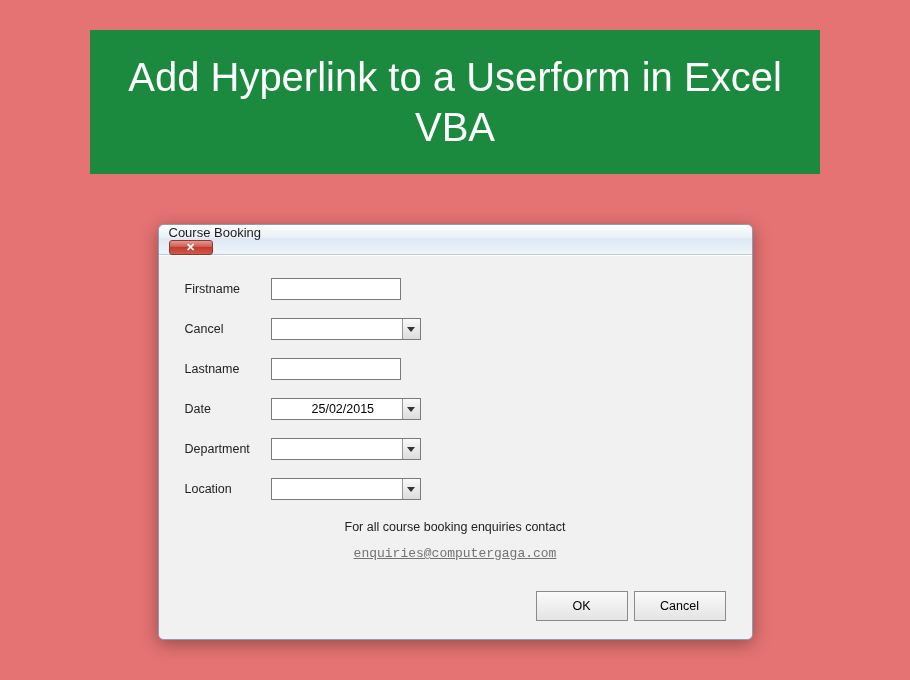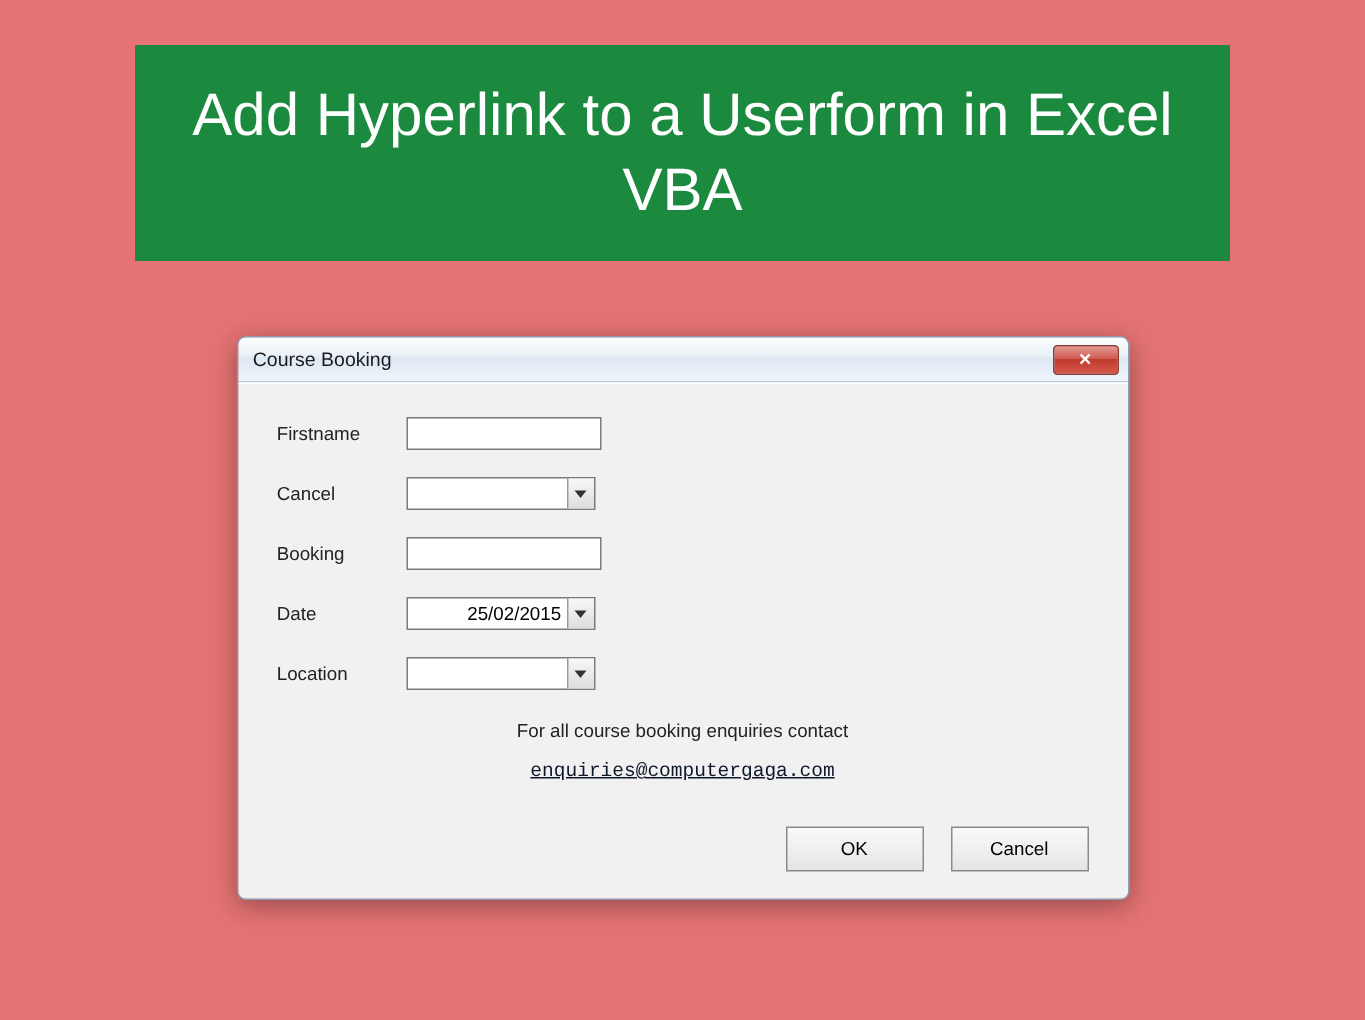--- a/index.html
+++ b/index.html
@@ -28,25 +28,25 @@
       border: 1px solid #8a9db3;
       border-radius: 6px;
       box-shadow: 0 4px 18px rgba(0,0,0,0.35);
       overflow: hidden;
     }
     .titlebar {
       height: 30px;
       background: linear-gradient(#fdfefe, #e8eff7 45%, #dde8f3 46%, #eef4fa);
       border-bottom: 1px solid #bcc9d8;
       display: flex;
-      align-items: center;
       justify-content: space-between;
       padding: 0 6px 0 10px;
       font-size: 13px;
       color: #1a1a1a;
+      flex-direction: column;
     }
     .close-btn {
       width: 44px;
       height: 20px;
       background: linear-gradient(#e59892, #cf5b52 45%, #c1392b 46%, #d4584b);
       border: 1px solid #8b3a32;
       border-radius: 3px;
       display: flex;
       align-items: center;
       justify-content: center;
@@ -81,21 +81,21 @@
       background: #fff;
       font-size: 12.5px;
       font-family: inherit;
       padding: 0 4px;
     }
     .textbox { width: 130px; }
     .combobox-wrap {
       position: relative;
       display: inline-block;
     }
-    .combobox { width: 126px; padding-right: 20px; padding-left: 40px; }
+    .combobox { width: 150px; padding-right: 20px; padding-left: 40px; }
     .combo-arrow {
       position: absolute;
       right: 1px; top: 1px;
       width: 18px; height: 20px;
       background: linear-gradient(#f8f8f8, #ddd);
       border-left: 1px solid #999;
       display: flex;
       align-items: center;
       justify-content: center;
       pointer-events: none;
@@ -108,31 +108,31 @@
     }
     .contact-block {
       margin-top: 20px;
       font-size: 12.5px;
       color: #222;
       text-align: center;
     }
     .email-link {
       display: inline-block;
       margin-top: 12px;
-      color: #0f172a;
+      color: #737373;
       font-family: "Courier New", monospace;
       font-size: 13px;
       text-decoration: underline;
       cursor: pointer;
     }
     .buttons {
       margin-top: 30px;
       display: flex;
       justify-content: flex-end;
-      gap: 18px;
+      gap: 6px;
     }
     .btn {
       width: 92px;
       height: 30px;
       background: linear-gradient(#fafafa, #e4e4e4);
       border: 1px solid #8a8a8a;
       font-size: 12.5px;
       font-family: inherit;
       cursor: pointer;
     }
@@ -161,32 +161,39 @@
 
       <div class="field">
         <label>Cancel</label>
         <div class="combobox-wrap">
           <input class="combobox" type="text" value="" style="">
           <div class="combo-arrow"></div>
         </div>
       </div>
 
       <div class="field">
-        <label>Booking</label>
+        <label>Lastname</label>
         <input class="textbox" type="text" value="" style="">
       </div>
 
       <div class="field">
         <label>Date</label>
         <div class="combobox-wrap">
           <input class="combobox" type="text" value="25/02/2015" style="">
           <div class="combo-arrow"></div>
         </div>
       </div>
 
+      <div class="field">
+        <label>Department</label>
+        <div class="combobox-wrap">
+          <input class="combobox" type="text" value="" style="">
+          <div class="combo-arrow"></div>
+        </div>
+      </div>
 
       <div class="field">
         <label>Location</label>
         <div class="combobox-wrap">
           <input class="combobox" type="text" value="" style="">
           <div class="combo-arrow"></div>
         </div>
       </div>
 
     </div>

